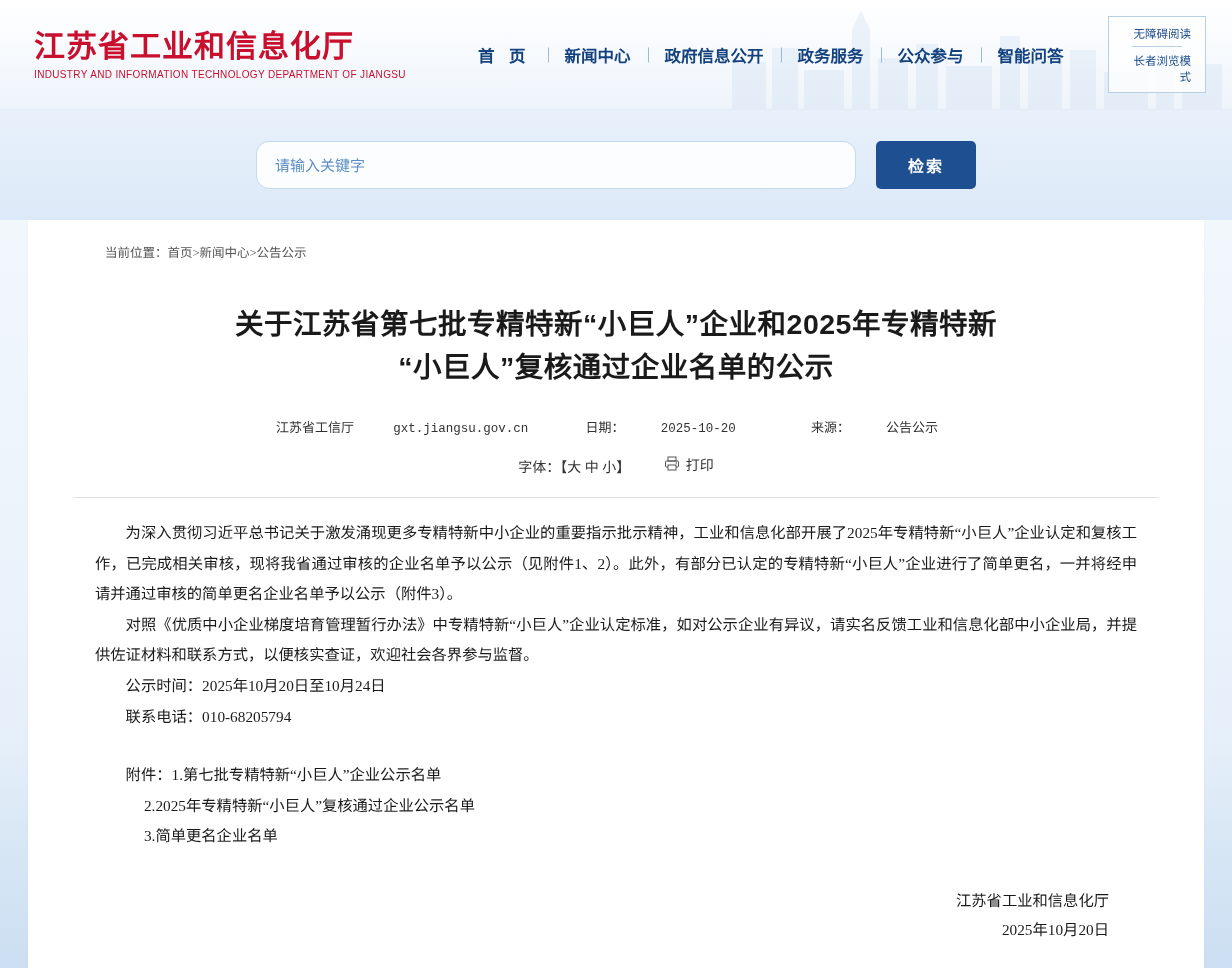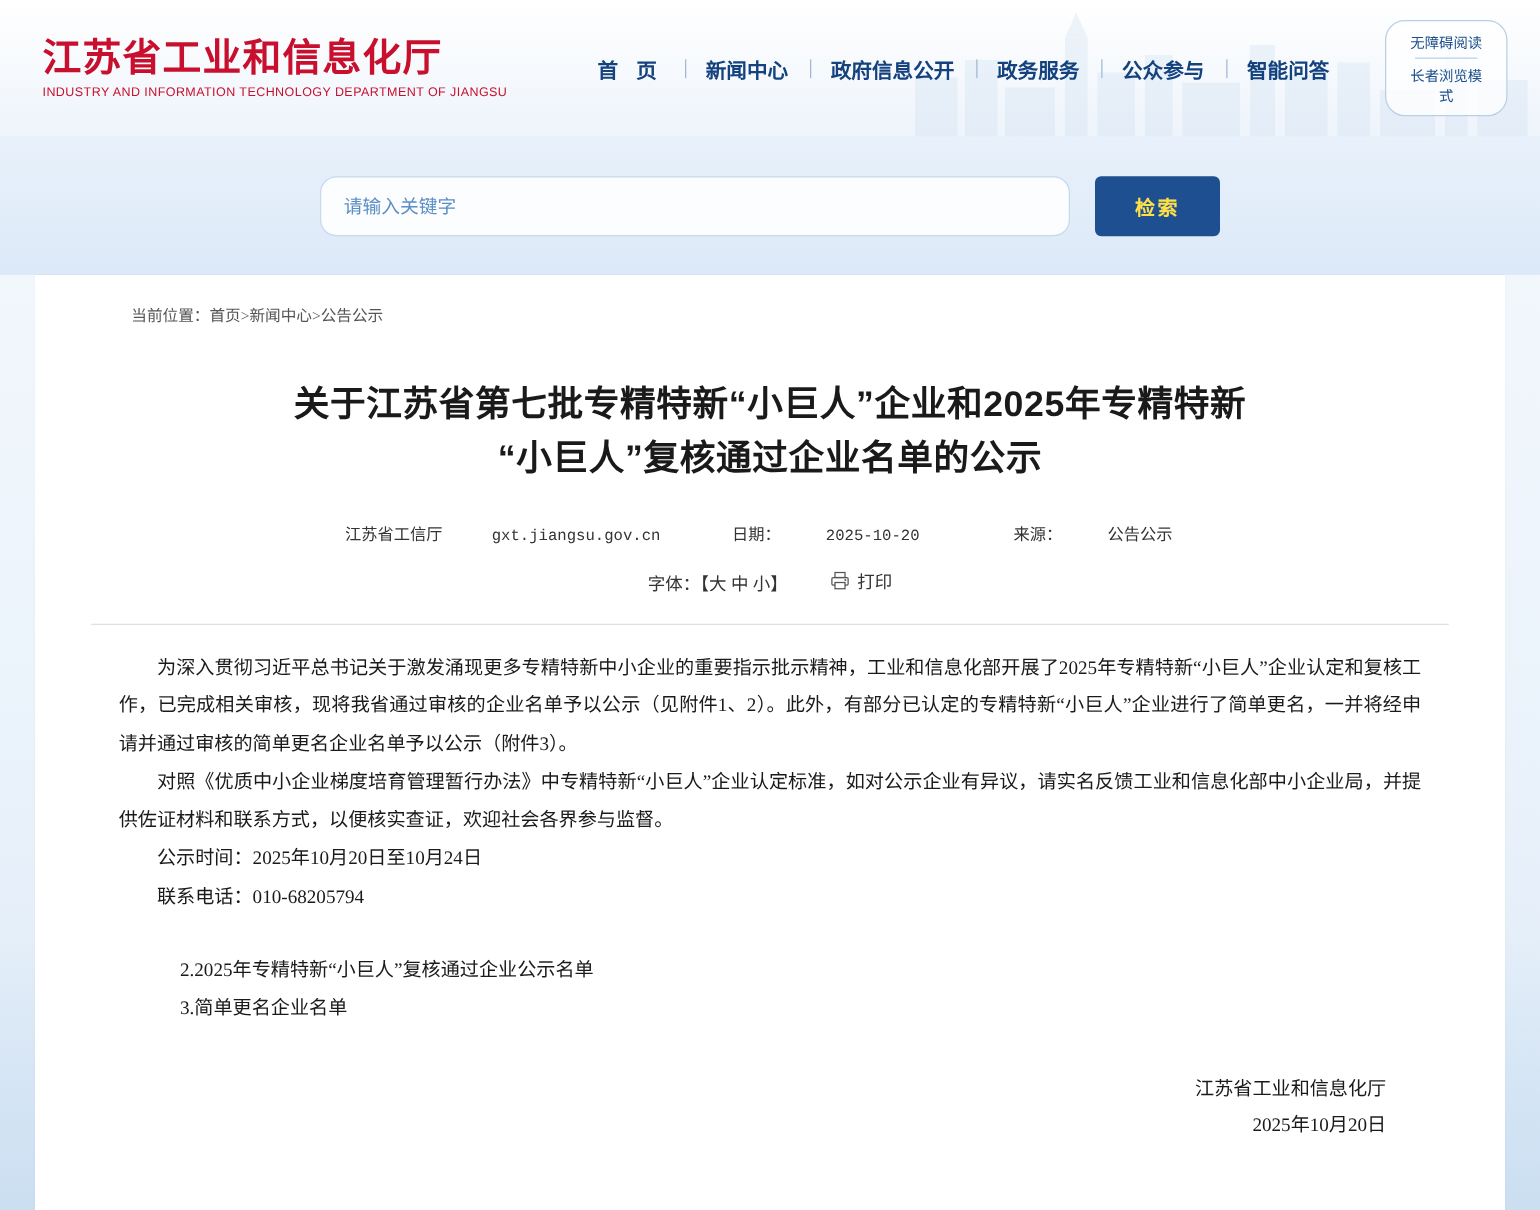--- a/index.html
+++ b/index.html
@@ -64,25 +64,25 @@
     content: "";
     position: absolute; left: 0; top: 50%;
     transform: translateY(-50%);
     width: 1px; height: 15px;
     background: #9fb8d4;
   }
   .nav-item:first-child { letter-spacing: 5px; }
   .access-box {
     position: relative; z-index: 2;
     border: 1px solid #b9cfe6;
-    border-radius: 16px;
+    border-radius: 0;
     background: rgba(255,255,255,.75);
     width: 98px;
     padding: 5px 14px;
-    text-align: center;
+    text-align: right;
     margin-left: 10px;
   }
   .access-box div {
     font-size: 11.5px;
     color: #1c4f8b;
     padding: 3px 0;
     cursor: pointer;
   }
   .access-box .divider {
     height: 1px; background: #b9cfe6; margin: 2px 9px; padding: 0;
@@ -106,21 +106,21 @@
     font-size: 15px;
     color: #3b6ea8;
     padding: 0 18px;
     outline: none;
     font-family: "Liberation Sans", sans-serif;
   }
   .search-input::placeholder { color: #5b8ec4; }
   .search-btn {
     width: 100px; height: 48px;
     background: #1d4f91;
-    color: #fde047;
+    color: #ffffff;
     border: none;
     border-radius: 5px;
     font-size: 16px;
     font-weight: bold;
     letter-spacing: 2px;
     cursor: pointer;
     font-family: "Liberation Sans", sans-serif;
   }
 
   
@@ -287,20 +287,21 @@
 
     <hr class="hr">
 
     <div class="article-body">
       <p class="indent">为深入贯彻习近平总书记关于激发涌现更多专精特新中小企业的重要指示批示精神，工业和信息化部开展了2025年专精特新“小巨人”企业认定和复核工作，已完成相关审核，现将我省通过审核的企业名单予以公示（见附件1、2）。此外，有部分已认定的专精特新“小巨人”企业进行了简单更名，一并将经申请并通过审核的简单更名企业名单予以公示（附件3）。</p>
       <p class="indent">对照《优质中小企业梯度培育管理暂行办法》中专精特新“小巨人”企业认定标准，如对公示企业有异议，请实名反馈工业和信息化部中小企业局，并提供佐证材料和联系方式，以便核实查证，欢迎社会各界参与监督。</p>
       <p class="indent">公示时间：2025年10月20日至10月24日</p>
       <p class="indent">联系电话：010-68205794</p>
 
       <div class="attach-block">
+        <p class="indent"><span>附件：</span><span>1.第七批专精特新“小巨人”企业公示名单</span></p>
         <p class="attach-sub">2.2025年专精特新“小巨人”复核通过企业公示名单</p>
         <p class="attach-sub">3.简单更名企业名单</p>
       </div>
 
       <div class="sign-block">
         <div>江苏省工业和信息化厅</div>
         <div>2025年10月20日</div>
       </div>
     </div>
 

